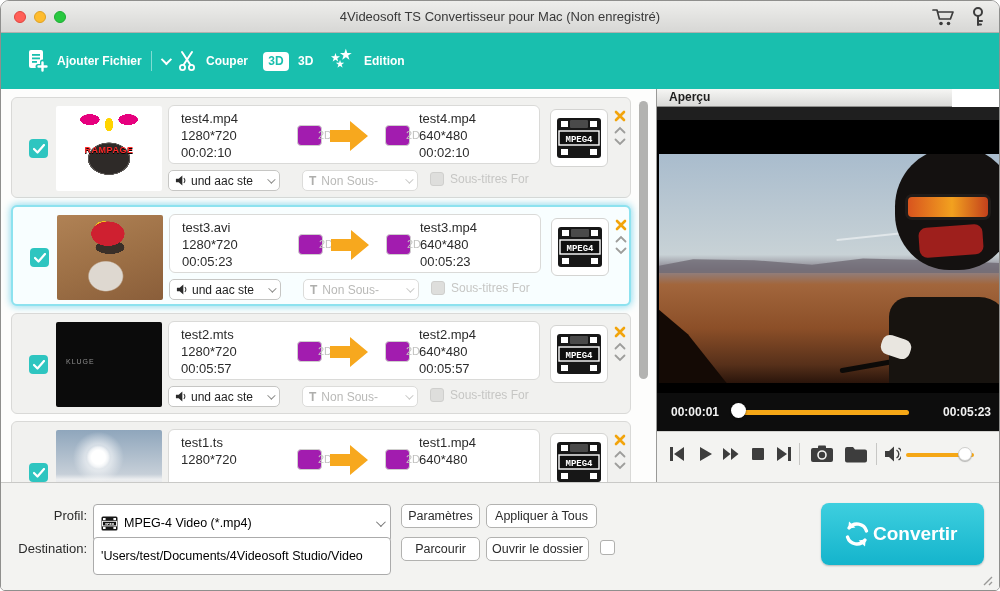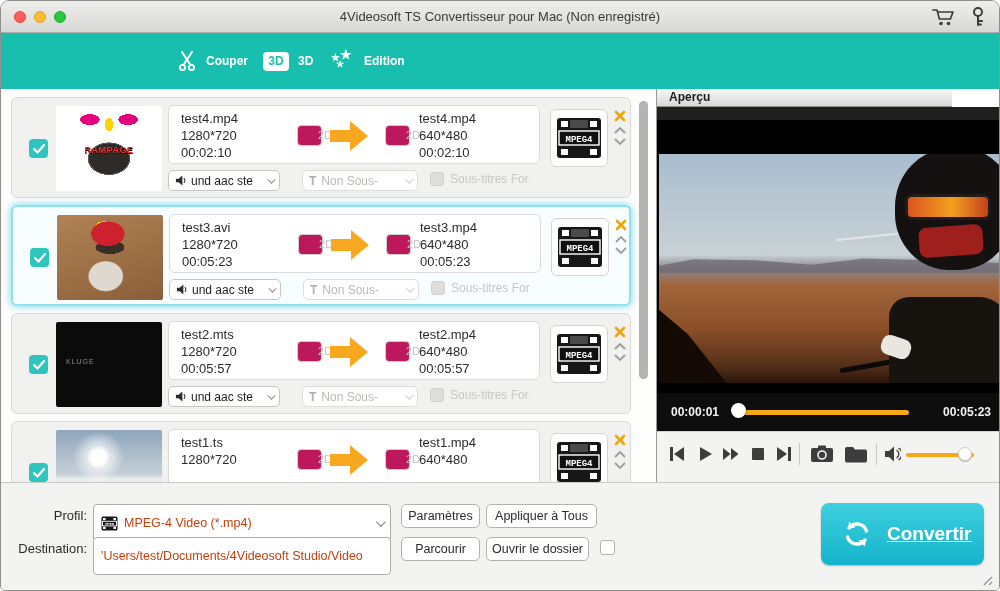--- a/index.html
+++ b/index.html
@@ -65,21 +65,21 @@
      radial-gradient(circle 14px at 40% 32%, #ffffff 0 50%, rgba(255,255,255,.6) 70%, transparent 85%),
      radial-gradient(circle 34px at 40% 32%, rgba(255,255,255,.55) 0 40%, transparent 75%),
      radial-gradient(ellipse 18px 6px at 62% 74%, #c23a3a 0 55%, transparent 60%),
      linear-gradient(#8fa6bc 0%, #c6cfd8 52%, #eceef0 58%, #dcd9d6 78%, #cfc9c4 100%); }
   .infobox { position:absolute; left:156px; top:7px; width:372px; height:59px; background:#fff;
     border:1px solid #dadad8; border-radius:6px; }
   .srcinfo, .outinfo { position:absolute; top:4px; font-size:13px; color:#2b2b2b; line-height:17px; }
   .srcinfo { left:12px; } .outinfo { left:250px; }
   .badge2d { position:absolute; top:19px; width:25px; height:21px; line-height:19px;
     border:1px solid #cfcfcd; border-radius:4px; color:#c2c2c0; font-size:11px; text-align:center;
-    background:#be185d;padding-left:20px; }
+    background:#a21caf;padding-left:20px; }
   .b1 { left:128px; } .b2 { left:216px; }
   .bigarrow { position:absolute; left:159px; top:13px; }
   .dd { position:absolute; top:72px; height:21px; background:#fff; border:1px solid #c6c6c4;
     border-radius:5px; display:flex; align-items:center; font-size:12px; color:#222;
     padding:0 6px; overflow:hidden; white-space:nowrap; }
   .dd .dchev { margin-left:auto; width:6px; height:6px; border-right:1.5px solid #8a8a88;
     border-bottom:1.5px solid #8a8a88; transform:rotate(45deg) translateY(-2px); flex:none; }
   .dd-audio { left:156px; width:112px; }
   .dd-sub { left:290px; width:116px; color:#b9b9b7; border-color:#dcdcda; }
   .dd-sub .dchev { border-color:#c9c9c7; }
@@ -140,39 +140,39 @@
     border:1px solid #cfcfcd; border-radius:50%; box-shadow:0 1px 1px rgba(0,0,0,.25); }
 
   
   .bottombar { position:absolute; left:0; top:481px; width:100%; height:110px; background:#f3f3f1;
     border-top:1px solid #c9c9c7; }
   .blabel { position:absolute; width:76px; text-align:right; font-size:13px; color:#2b2b2b;
     line-height:23px; }
   .lab1 { left:10px; top:21px; } .lab2 { left:10px; top:54px; }
   .field { position:absolute; left:92px; width:298px; height:38px; background:#fff;
     border:1px solid #ababab; border-radius:4px; display:flex; align-items:center;
-    font-size:12.5px; color:#c2410c; padding:8px 7px; overflow:hidden; white-space:nowrap; }
+    font-size:12.5px; color:#000000; padding:8px 7px; overflow:hidden; white-space:nowrap; }
   .f1 { top:21px; } .f2 { top:54px;text-align:right; }
   .field .dchev { margin-left:auto; width:7px; height:7px; border-right:1.6px solid #777;
     border-bottom:1.6px solid #777; transform:rotate(45deg) translateY(-2px); flex:none; }
   .field svg { margin-right:6px; flex:none; }
   .bbtn { position:absolute; height:24px; background:#fff; border:1px solid #b2b2b0; border-radius:5px;
     font-size:12.5px; color:#2b2b2b; text-align:center; line-height:22px; }
   .btn-settings { left:400px; top:21px; width:79px; }
   .btn-apply    { left:485px; top:21px; width:111px; }
   .btn-browse   { left:400px; top:54px; width:79px; }
   .btn-open     { left:485px; top:54px; width:103px; }
   .mergebox { position:absolute; left:599px; top:57px; width:15px; height:15px; background:#fff;
     border:1px solid #b0b0ae; border-radius:3px; }
   .mergelabel { position:absolute; left:622px; top:54px; font-size:13.5px; color:#2b2b2b; line-height:23px; }
   .convert { position:absolute; left:820px; top:20px; width:163px; height:62px; border-radius:8px;
     background:linear-gradient(#3ecfdf,#14b4cc); box-shadow:0 1px 2px rgba(0,0,0,.25);
     display:flex; align-items:center; color:#fff; }
   .convert svg { margin-left:20px; }
-  .convert .clabel { font-size:19px; font-weight:bold; margin-left:14px;text-decoration:underline; }
+  .convert .clabel { font-size:19px; font-weight:bold; margin-left:0; }
   .grip { position:absolute; right:6px; bottom:6px; }
 </style>
 </head>
 <body>
 
 <div id="window">
 
   <div class="titlebar">
     <div class="lights">
       <span class="light l-red"></span>
@@ -187,20 +187,36 @@
           <circle cx="17.5" cy="17.5" r="1.8" fill="#3c3c3c"></circle>
       </svg>
       <svg width="14" height="22" viewBox="0 0 14 22">
         <circle cx="7" cy="6" r="4" fill="none" stroke="#3c3c3c" stroke-width="2"></circle>
         <path d="M7 10 v9 M7 15 h4 M7 18.5 h3" stroke="#3c3c3c" stroke-width="2" stroke-linecap="round"></path>
       </svg>
     </div>
   </div>
 
   <div class="toolbar">
+    <div class="tbtn" style="left:26px">
+      <svg width="22" height="24" viewBox="0 0 22 24">
+        <rect x="2" y="1" width="14" height="18" rx="2" fill="#fff"></rect>
+        <rect x="5" y="5" width="8" height="1.8" fill="#19bfae"></rect>
+        <rect x="5" y="8.5" width="8" height="1.8" fill="#19bfae"></rect>
+        <rect x="5" y="12" width="5" height="1.8" fill="#19bfae"></rect>
+        <g stroke="#fff" stroke-width="3" stroke-linecap="round">
+            <path d="M15.5 19 v0"></path>
+          </g>
+        <path d="M15.5 13 v9 M11 17.5 h9" stroke="#19bfae" stroke-width="5" stroke-linecap="round"></path>
+        <path d="M15.5 13.5 v8 M11.5 17.5 h8" stroke="#fff" stroke-width="2.4" stroke-linecap="round"></path>
+      </svg>
+      <span style="margin-left:8px">Ajouter Fichier</span>
+      <span class="tsep"></span>
+      <span class="chev"></span>
+    </div>
     <div class="tbtn" style="left:176px">
       <svg width="20" height="22" viewBox="0 0 20 22">
         <path d="M5 2 L13.5 15 M15 2 L6.5 15" stroke="#fff" stroke-width="2" stroke-linecap="round"></path>
         <circle cx="5.5" cy="17.5" r="2.6" fill="none" stroke="#fff" stroke-width="1.8"></circle>
         <circle cx="14.5" cy="17.5" r="2.6" fill="none" stroke="#fff" stroke-width="1.8"></circle>
       </svg>
       <span style="margin-left:9px">Couper</span>
     </div>
     <div class="tbtn" style="left:262px">
       <span class="badge3d">3D</span>

